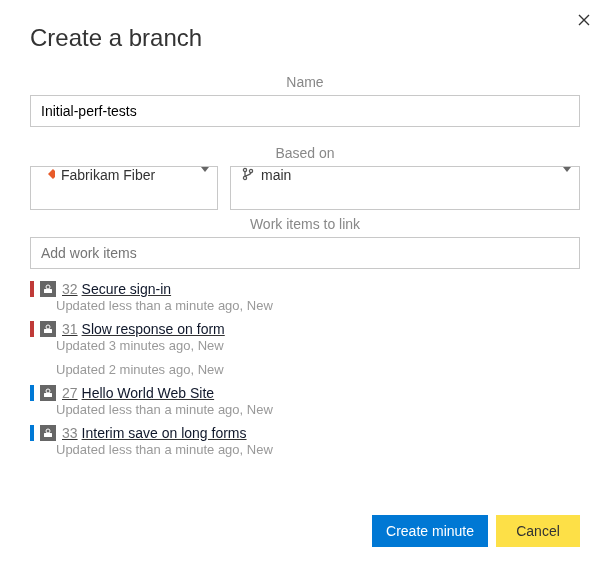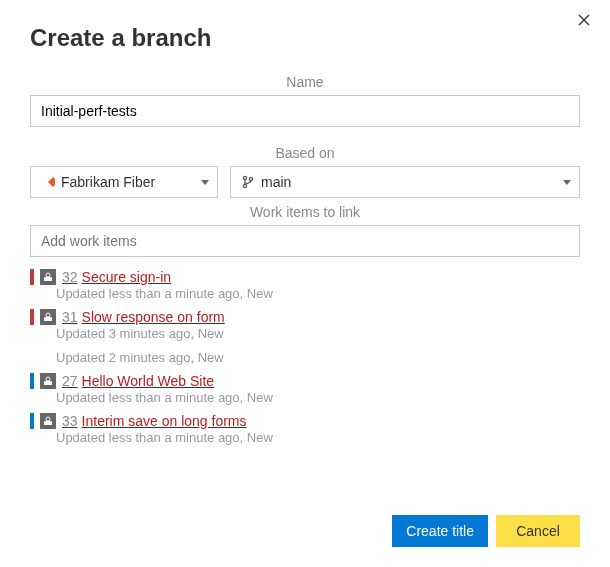--- a/index.html
+++ b/index.html
@@ -21,21 +21,21 @@
     width: 24px;
     height: 24px;
     display: flex;
     align-items: center;
     justify-content: center;
     cursor: pointer;
     color: #333;
   }
   h1.title {
     font-size: 24px;
-    font-weight: 700;
+    font-weight: 400;
     margin: 10px 0 22px 0;
     color: #333;
   }
   .field-label {
     color: #888;
     font-size: 14px;
     margin-bottom: 5px;
     display: block;
     text-align: center;
   }
@@ -48,24 +48,24 @@
     font-family: inherit;
     outline: none;
     margin-bottom: 18px;
   }
   .row {
     display: flex;
     gap: 12px;
     margin-bottom: 6px;
   }
   .dropdown {
-    height: 32px;
+    height: 44px;
     border: 1px solid #c8c8c8;
     display: flex;
-    align-items: center;
+    align-items: flex-start;
     padding: 0 8px 0 10px;
     cursor: pointer;
     background: #fff;
     position: relative;
   }
   .dropdown.repo { width: 188px; }
   .dropdown.branch { flex: 1; }
   .dropdown .dd-icon {
     display: inline-flex;
     align-items: center;
@@ -106,21 +106,21 @@
   .wi-bar.red { background:#c03a38; }
   .wi-bar.blue { background:#0079d6; }
   .wi-type-icon {
     width:16px;height:16px;
     background:#666;
     display:inline-flex;align-items:center;justify-content:center;
     margin-right: 6px;
   }
   .wi-type-icon svg { display:block; }
   .wi-id { color:#888; margin-right:4px; }
-  .wi-title { color:#b91c1c; }
+  .wi-title { color:#0f172a; }
   .wi-sub {
     color:#999;
     font-size:13px;
     margin-left: 26px;
     margin-top:1px;
   }
   .footer {
     position:absolute;
     bottom: 20px;
     right: 30px;
@@ -245,18 +245,18 @@
           </svg>
         </span>
         <span class="wi-id">33</span>
         <span class="wi-title">Interim save on long forms</span>
       </div>
       <div class="wi-sub">Updated less than a minute ago, New</div>
     </div>
   </div>
 
 <div class="footer">
-  <button class="btn primary">Create title</button>
+  <button class="btn primary">Create minute</button>
   <button class="btn secondary">Cancel</button>
 </div>
 
 
 
 
 </body></html>

